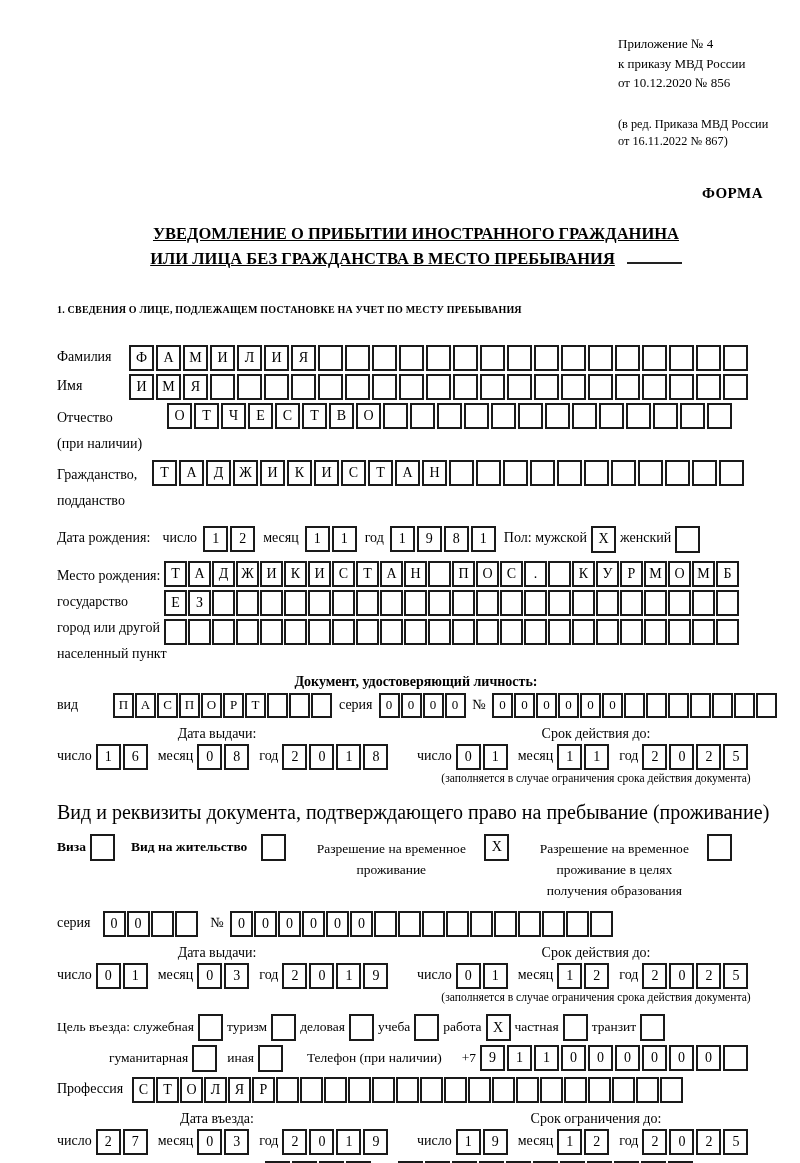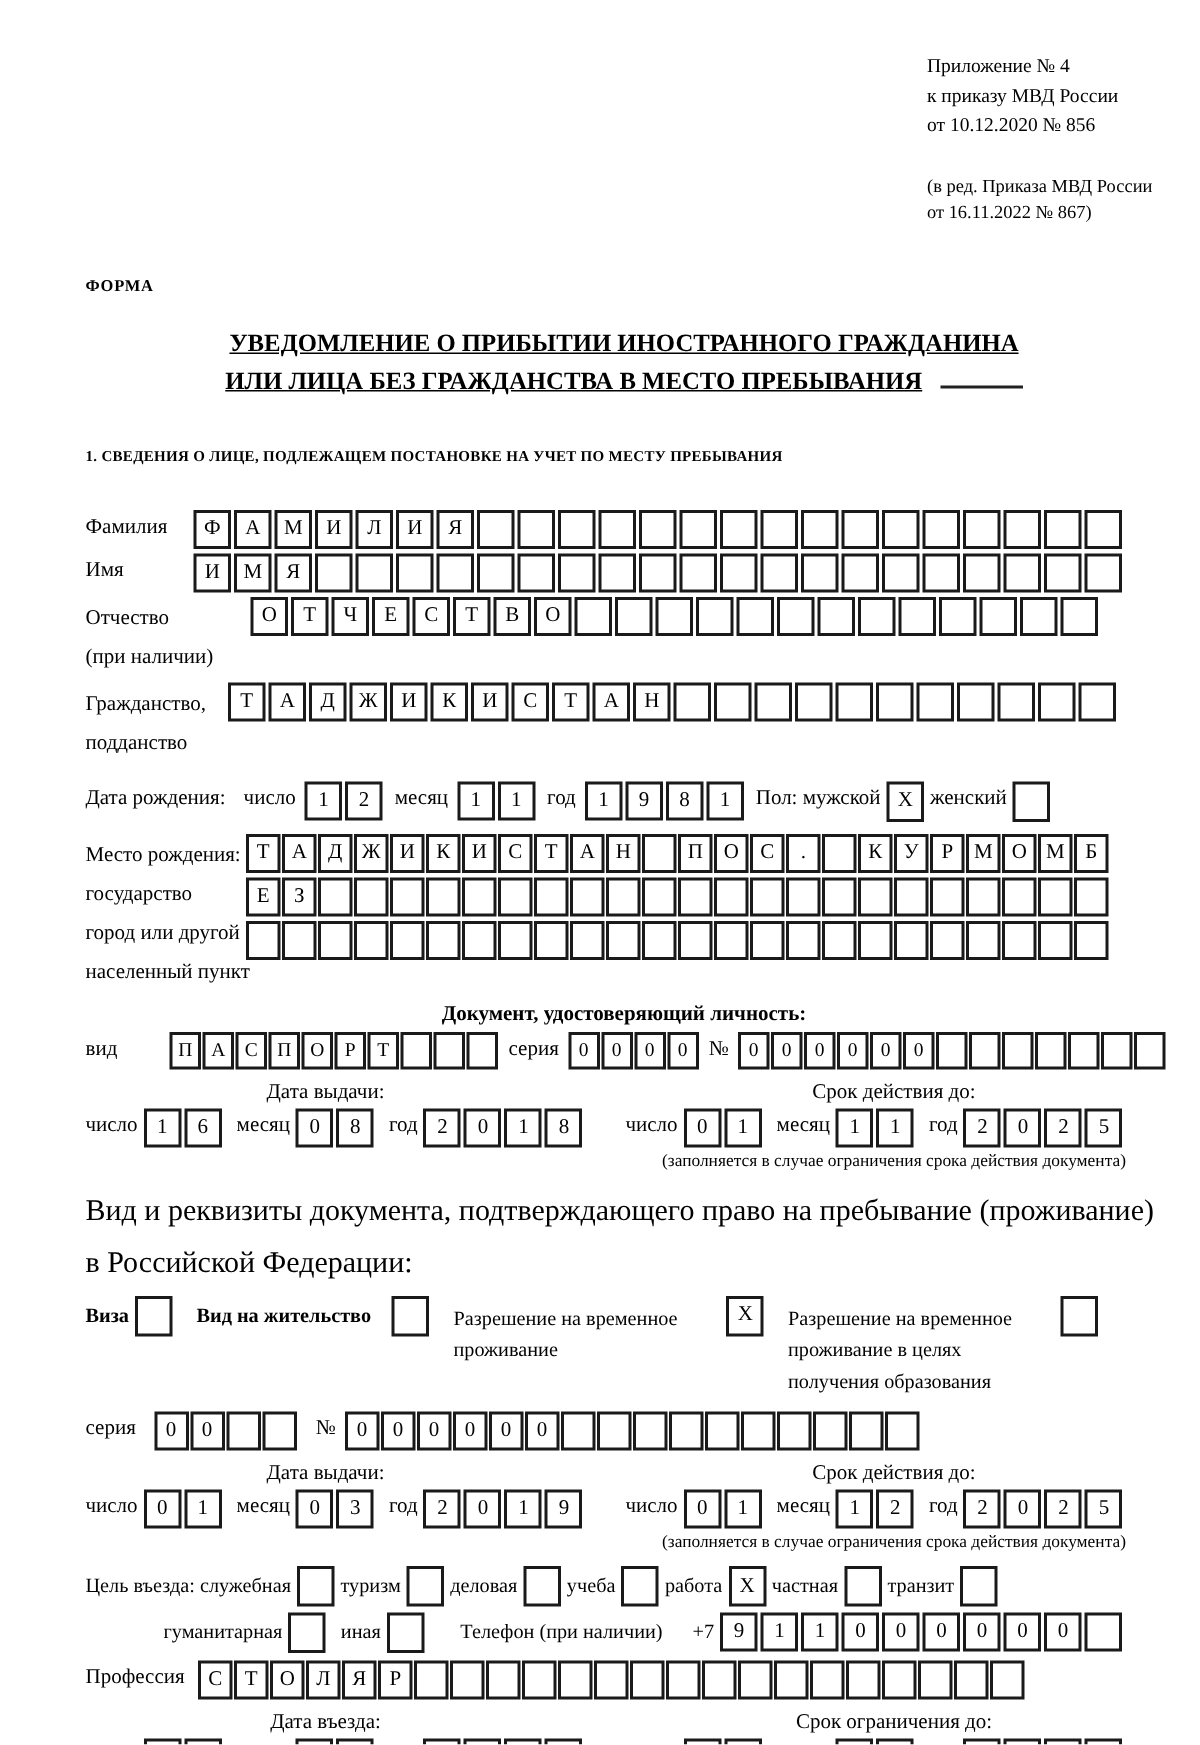--- a/index.html
+++ b/index.html
@@ -2,21 +2,21 @@
 <html><head>
 <meta charset="utf-8">
 <style>
   * { box-sizing: border-box; }
   html,body { margin:0; padding:0; }
   body { font-family:"Liberation Serif","DejaVu Serif",serif; color:#000; background:#fff; }
   .page { position:relative; width:800px; height:1163px; background:#fff; padding:34px 25px 16px 57px; overflow:hidden; }
 
   .appendix { margin-left:561px; font-size:13px; line-height:1.5; }
   .appendix .ed { font-size:12.3px; margin-top:23px; line-height:1.45; }
-  .forma { font-weight:bold; font-size:11px; margin:34px 12px 0 0; letter-spacing:.5px; }
+  .forma { text-align:right; font-weight:bold; font-size:15px; margin:34px 12px 0 0; letter-spacing:.5px; }
 
   .title { text-align:center; font-weight:bold; font-size:16.5px; line-height:1.5; margin-top:20px;text-decoration:underline; }
   .blank { display:inline-block; width:55px; border-bottom:2.5px solid #222; margin-left:12px; }
 
   .sect { font-weight:bold; font-size:10px; margin-top:32px; letter-spacing:.2px; white-space:nowrap; }
 
   .boxrow { display:flex; align-items:flex-start; margin-top:3px; font-size:14px; white-space:nowrap; }
   .lbl { flex:none; padding-top:4px; }
   .mlbl { flex:none; line-height:26px; padding-top:2px; }
   .cells { display:flex; flex-wrap:nowrap; }
@@ -40,21 +40,21 @@
   .col-l .colhead { width:320px; }
   .dateline { display:flex; align-items:flex-start; font-size:14px; white-space:nowrap; margin-top:2px; }
   .dateline .t { padding-top:4px; margin-right:4px; }
   .dateline .g { margin-right:8px; }
   .colnote { font-size:11.6px; text-align:center; margin-top:2px; white-space:nowrap; }
 
   .para { font-size:20px; margin-top:10px; line-height:1.75; }
 
   .ckrow { display:flex; align-items:flex-start; margin-top:4px; font-size:13.5px; }
   .ckrow .t { padding-top:5px;font-weight:bold; }
-  .cktext { line-height:1.55; padding-top:5px; }
+  .cktext { text-align:center; line-height:1.55; padding-top:5px; }
 
   .purp { display:flex; align-items:flex-start; margin-top:10px; font-size:13.5px; white-space:nowrap; }
   .purp .t { padding-top:5px; }
 </style>
 </head>
 <body>
 
 <div class="page">
 
   <div class="appendix">
@@ -404,21 +404,20 @@
             <span class="cell">2</span>
             <span class="cell">5</span>
           </span>
       </div>
       <div class="colnote">(заполняется в случае ограничения срока действия документа)</div>
     </div>
   </div>
 
   <div class="para">
     <div>Вид и реквизиты документа, подтверждающего право на пребывание (проживание)</div>
-    <div>в Российской Федерации:</div>
   </div>
 
   <div class="ckrow">
     <span class="t">Виза</span>
     <span class="ck"></span>
     <span class="gap12"></span>
     <span class="t">Вид на жительство</span>
     <span class="ck" style="margin-left:14px;"></span>
     <span class="gap12"></span>
     <span class="cktext" style="width:178px;">

